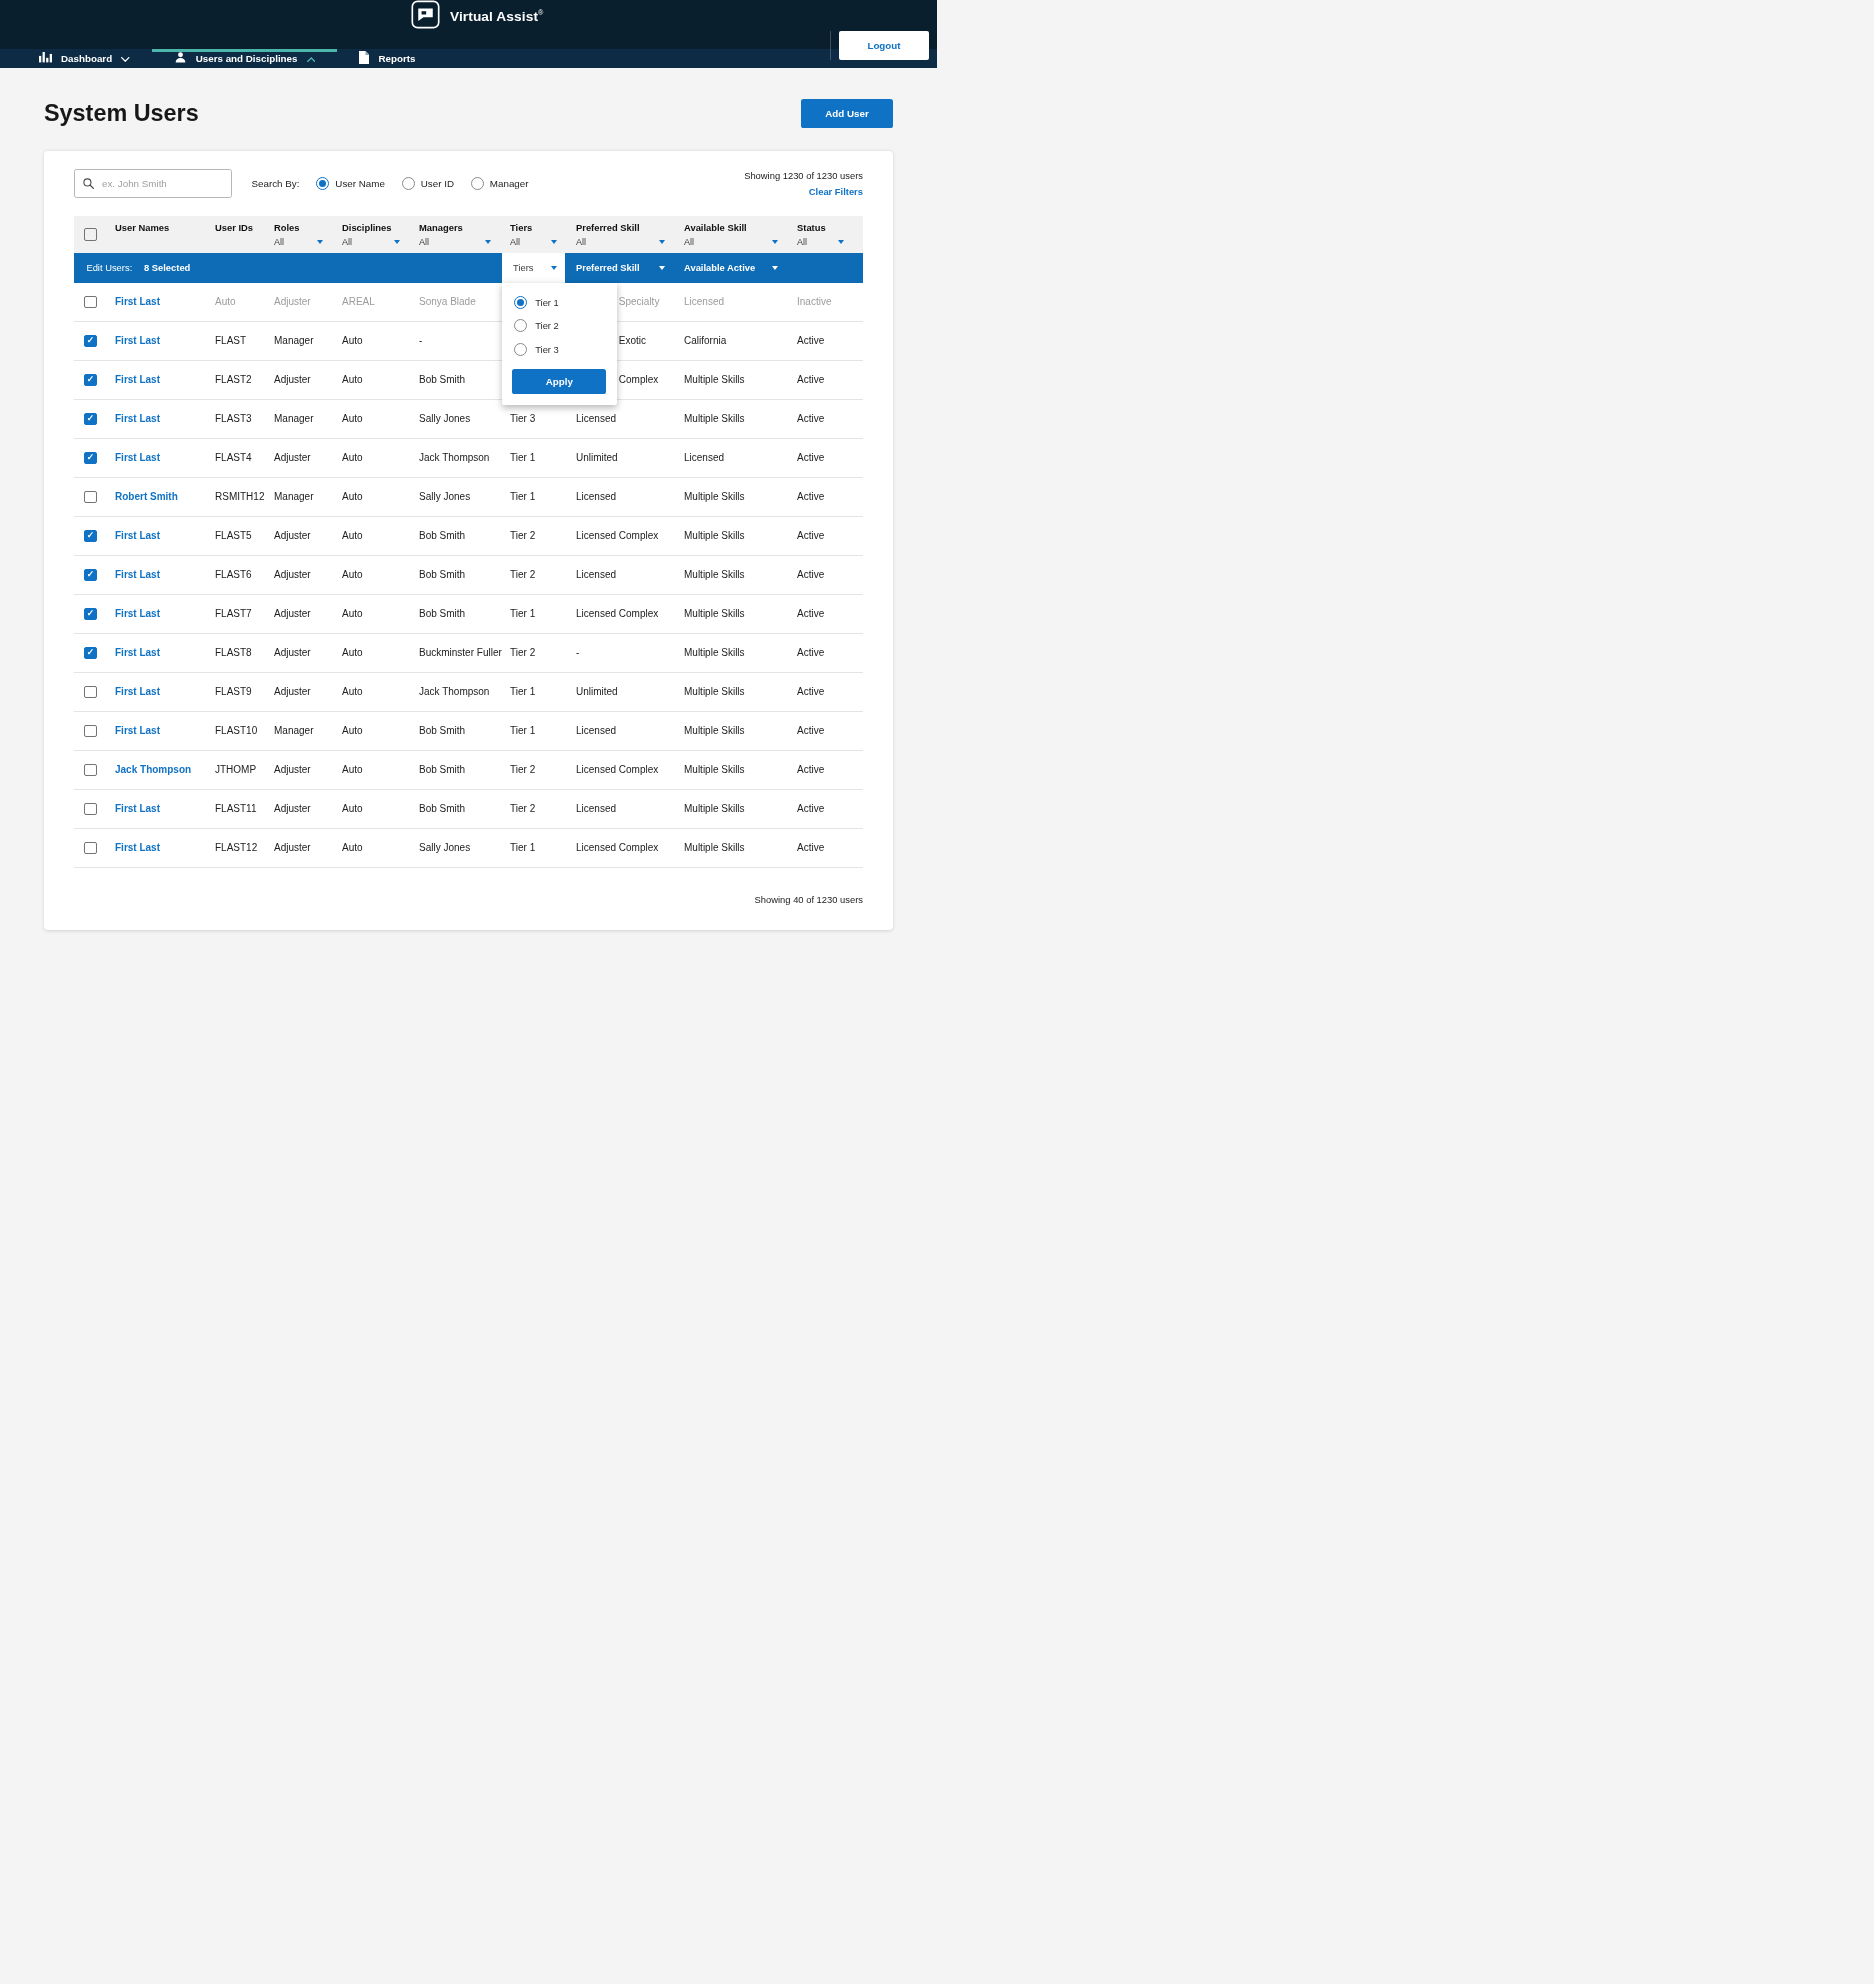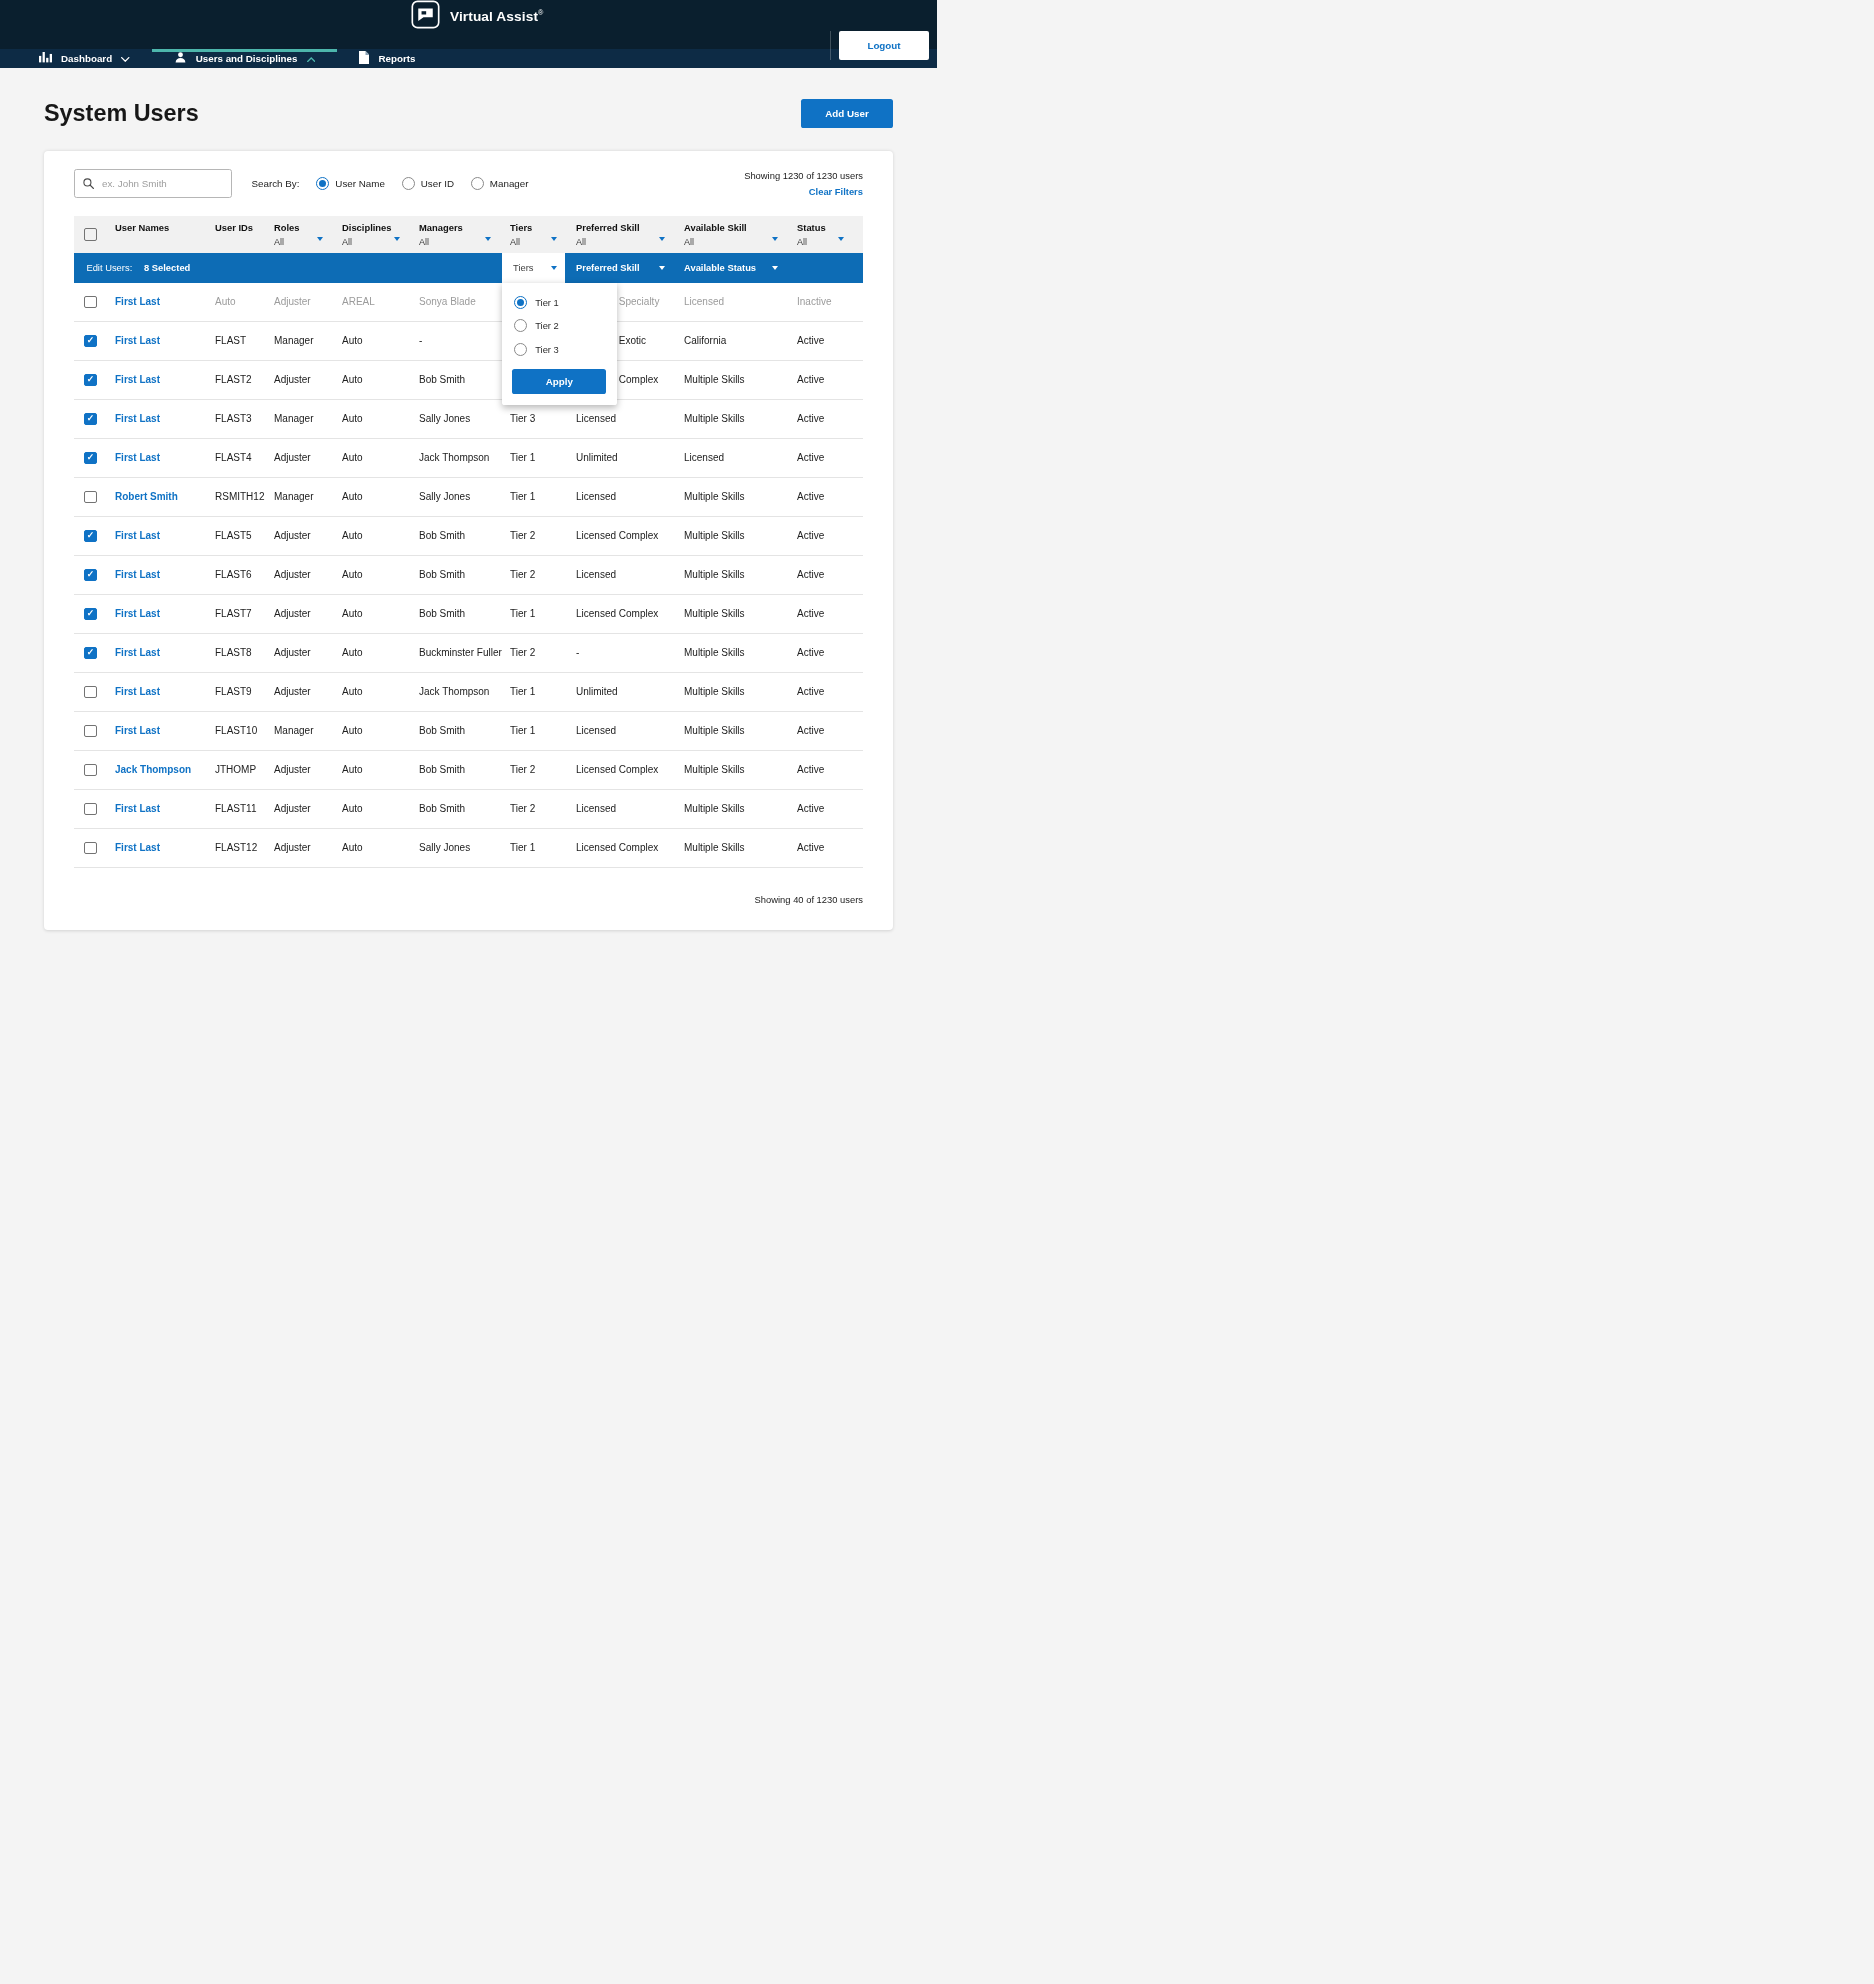--- a/index.html
+++ b/index.html
@@ -49,21 +49,21 @@
   .filters-right { margin-left:auto; display:flex; flex-direction:column; align-items:flex-end; gap:5.2px; }
   .showing-top { font-size:9.4px; color:#1a1a1a; }
   .clear-filters { font-size:9.4px; color:#0f72c5; font-weight:700; cursor:pointer; }
 
   
   .table-area { position:relative; margin-top:18px;
     --cols: 41px 100px 59px 68px 77px 91px 66px 108px 113px 66px; }
   .thead { display:grid; grid-template-columns:var(--cols); background:#f1f1f1; height:37px; }
   .hcell { display:flex; flex-direction:column; gap:3.9px; padding-top:5.9px; }
   .hcell .hlabel { font-size:9.4px; font-weight:700; color:#101010; }
-  .hfilter { display:flex; align-items:flex-start; justify-content:space-between; padding-right:19.5px;
+  .hfilter { display:flex; align-items:center; justify-content:space-between; padding-right:19.5px;
              font-size:9px; color:#3d3d3d; cursor:pointer; }
   .cb-cell { display:flex; align-items:center; padding-left:10.4px; }
   .thead .cb-cell { padding-top:0; }
   .checkbox { width:12.4px; height:12.4px; border:1.3px solid #737373; border-radius:2px;
               display:inline-flex; align-items:center; justify-content:center; cursor:pointer; flex:0 0 auto; }
   .checkbox.checked { background:#0f72c5; border-color:#0f72c5; }
   .checkbox.checked::after { content:"\2713"; color:#fff; font-size:9px; font-weight:700; line-height:1; }
 
   .tri { width:0; height:0; border-left:3.6px solid transparent; border-right:3.6px solid transparent;
          border-top:4.6px solid #0f72c5; display:inline-block; }
@@ -264,21 +264,21 @@
         <span class="sel-count">8 Selected</span>
         <div class="bar-trigger trigger-tiers">
           <span>Tiers</span>
           <span class="tri"></span>
         </div>
         <div class="bar-trigger trigger-pref">
           <span>Preferred Skill</span>
           <span class="tri white"></span>
         </div>
         <div class="bar-trigger trigger-avail">
-          <span>Available Status</span>
+          <span>Available Active</span>
           <span class="tri white"></span>
         </div>
       </div>
 
       <div class="tier-panel">
         <div class="tier-opt">
           <span class="radio selected"></span>
           <span>Tier 1</span>
         </div>
         <div class="tier-opt">

